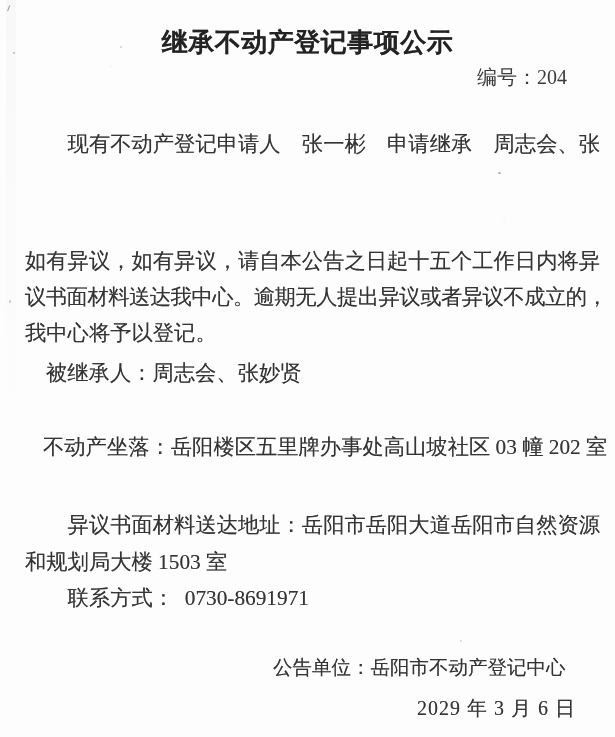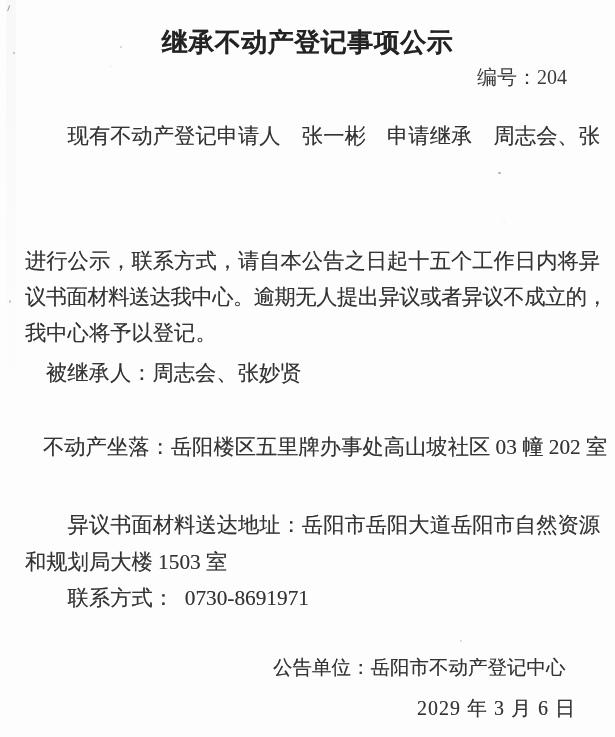--- a/index.html
+++ b/index.html
@@ -78,22 +78,22 @@
   <div class="speck s2"></div>
   <div class="speck s3"></div>
   <div class="speck s4"></div>
   <div class="speck s5"></div>
   <div class="speck s6"></div>
 
   <div class="title">继承不动产登记事项公示</div>
 
   <div class="doc-no">编号：204</div>
 
-  <div class="line" style="top:124px;left:25px;">　　现有不动产登记申请人　张一彬　申请继承　周志会、张</div>
-  <div class="line" style="top:249px;left:25px;">进行公示，联系方式，请自本公告之日起十五个工作日内将异</div>
+  <div class="line" style="top:132px;left:25px;">　　现有不动产登记申请人　张一彬　申请继承　周志会、张</div>
+  <div class="line" style="top:249px;left:25px;">如有异议，如有异议，请自本公告之日起十五个工作日内将异</div>
   <div class="line tight" style="top:285px;left:25px;">议书面材料送达我中心。逾期无人提出异议或者异议不成立的，</div>
   <div class="line" style="top:321px;left:25px;">我中心将予以登记。</div>
 
   <div class="line" style="top:361px;left:46px;">被继承人：周志会、张妙贤</div>
   <div class="line" style="top:435px;left:43px;">不动产坐落：岳阳楼区五里牌办事处高山坡社区 03 幢 202 室</div>
 
   <div class="line" style="top:513px;left:25px;">　　异议书面材料送达地址：岳阳市岳阳大道岳阳市自然资源</div>
   <div class="line" style="top:550px;left:25px;">和规划局大楼 1503 室</div>
   <div class="line" style="top:586px;left:25px;">　　联系方式：  0730-8691971</div>
 

